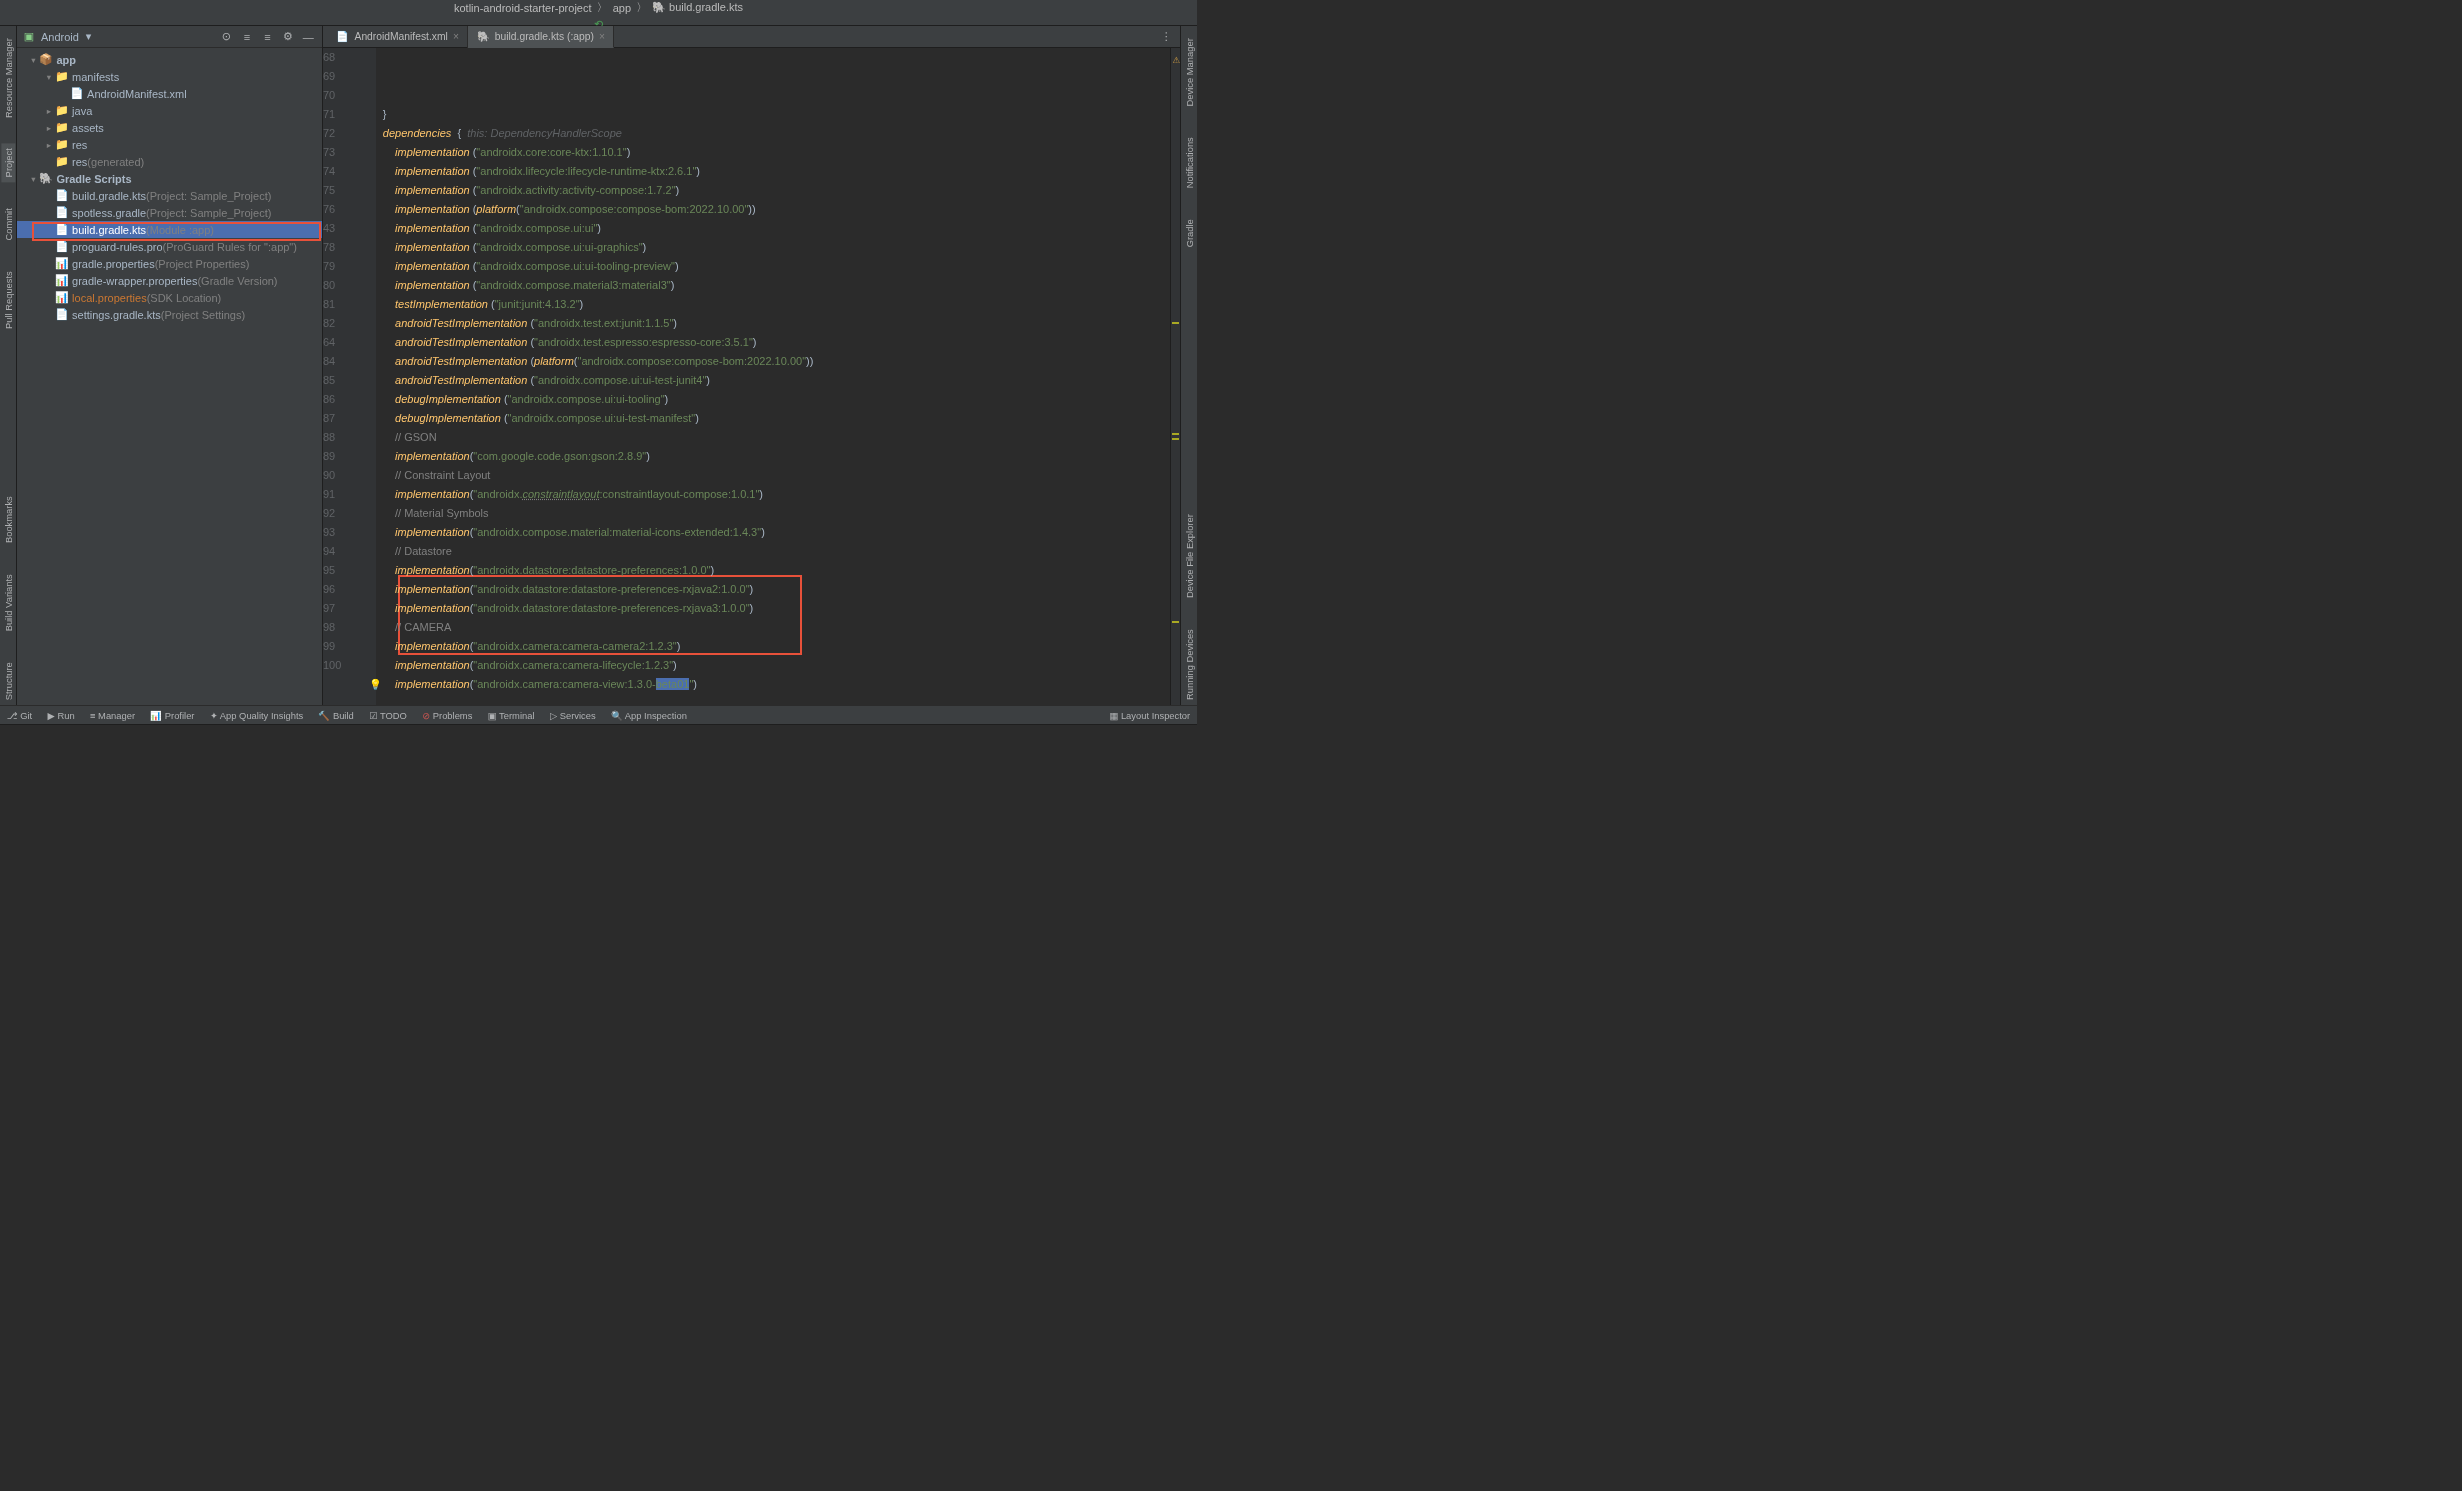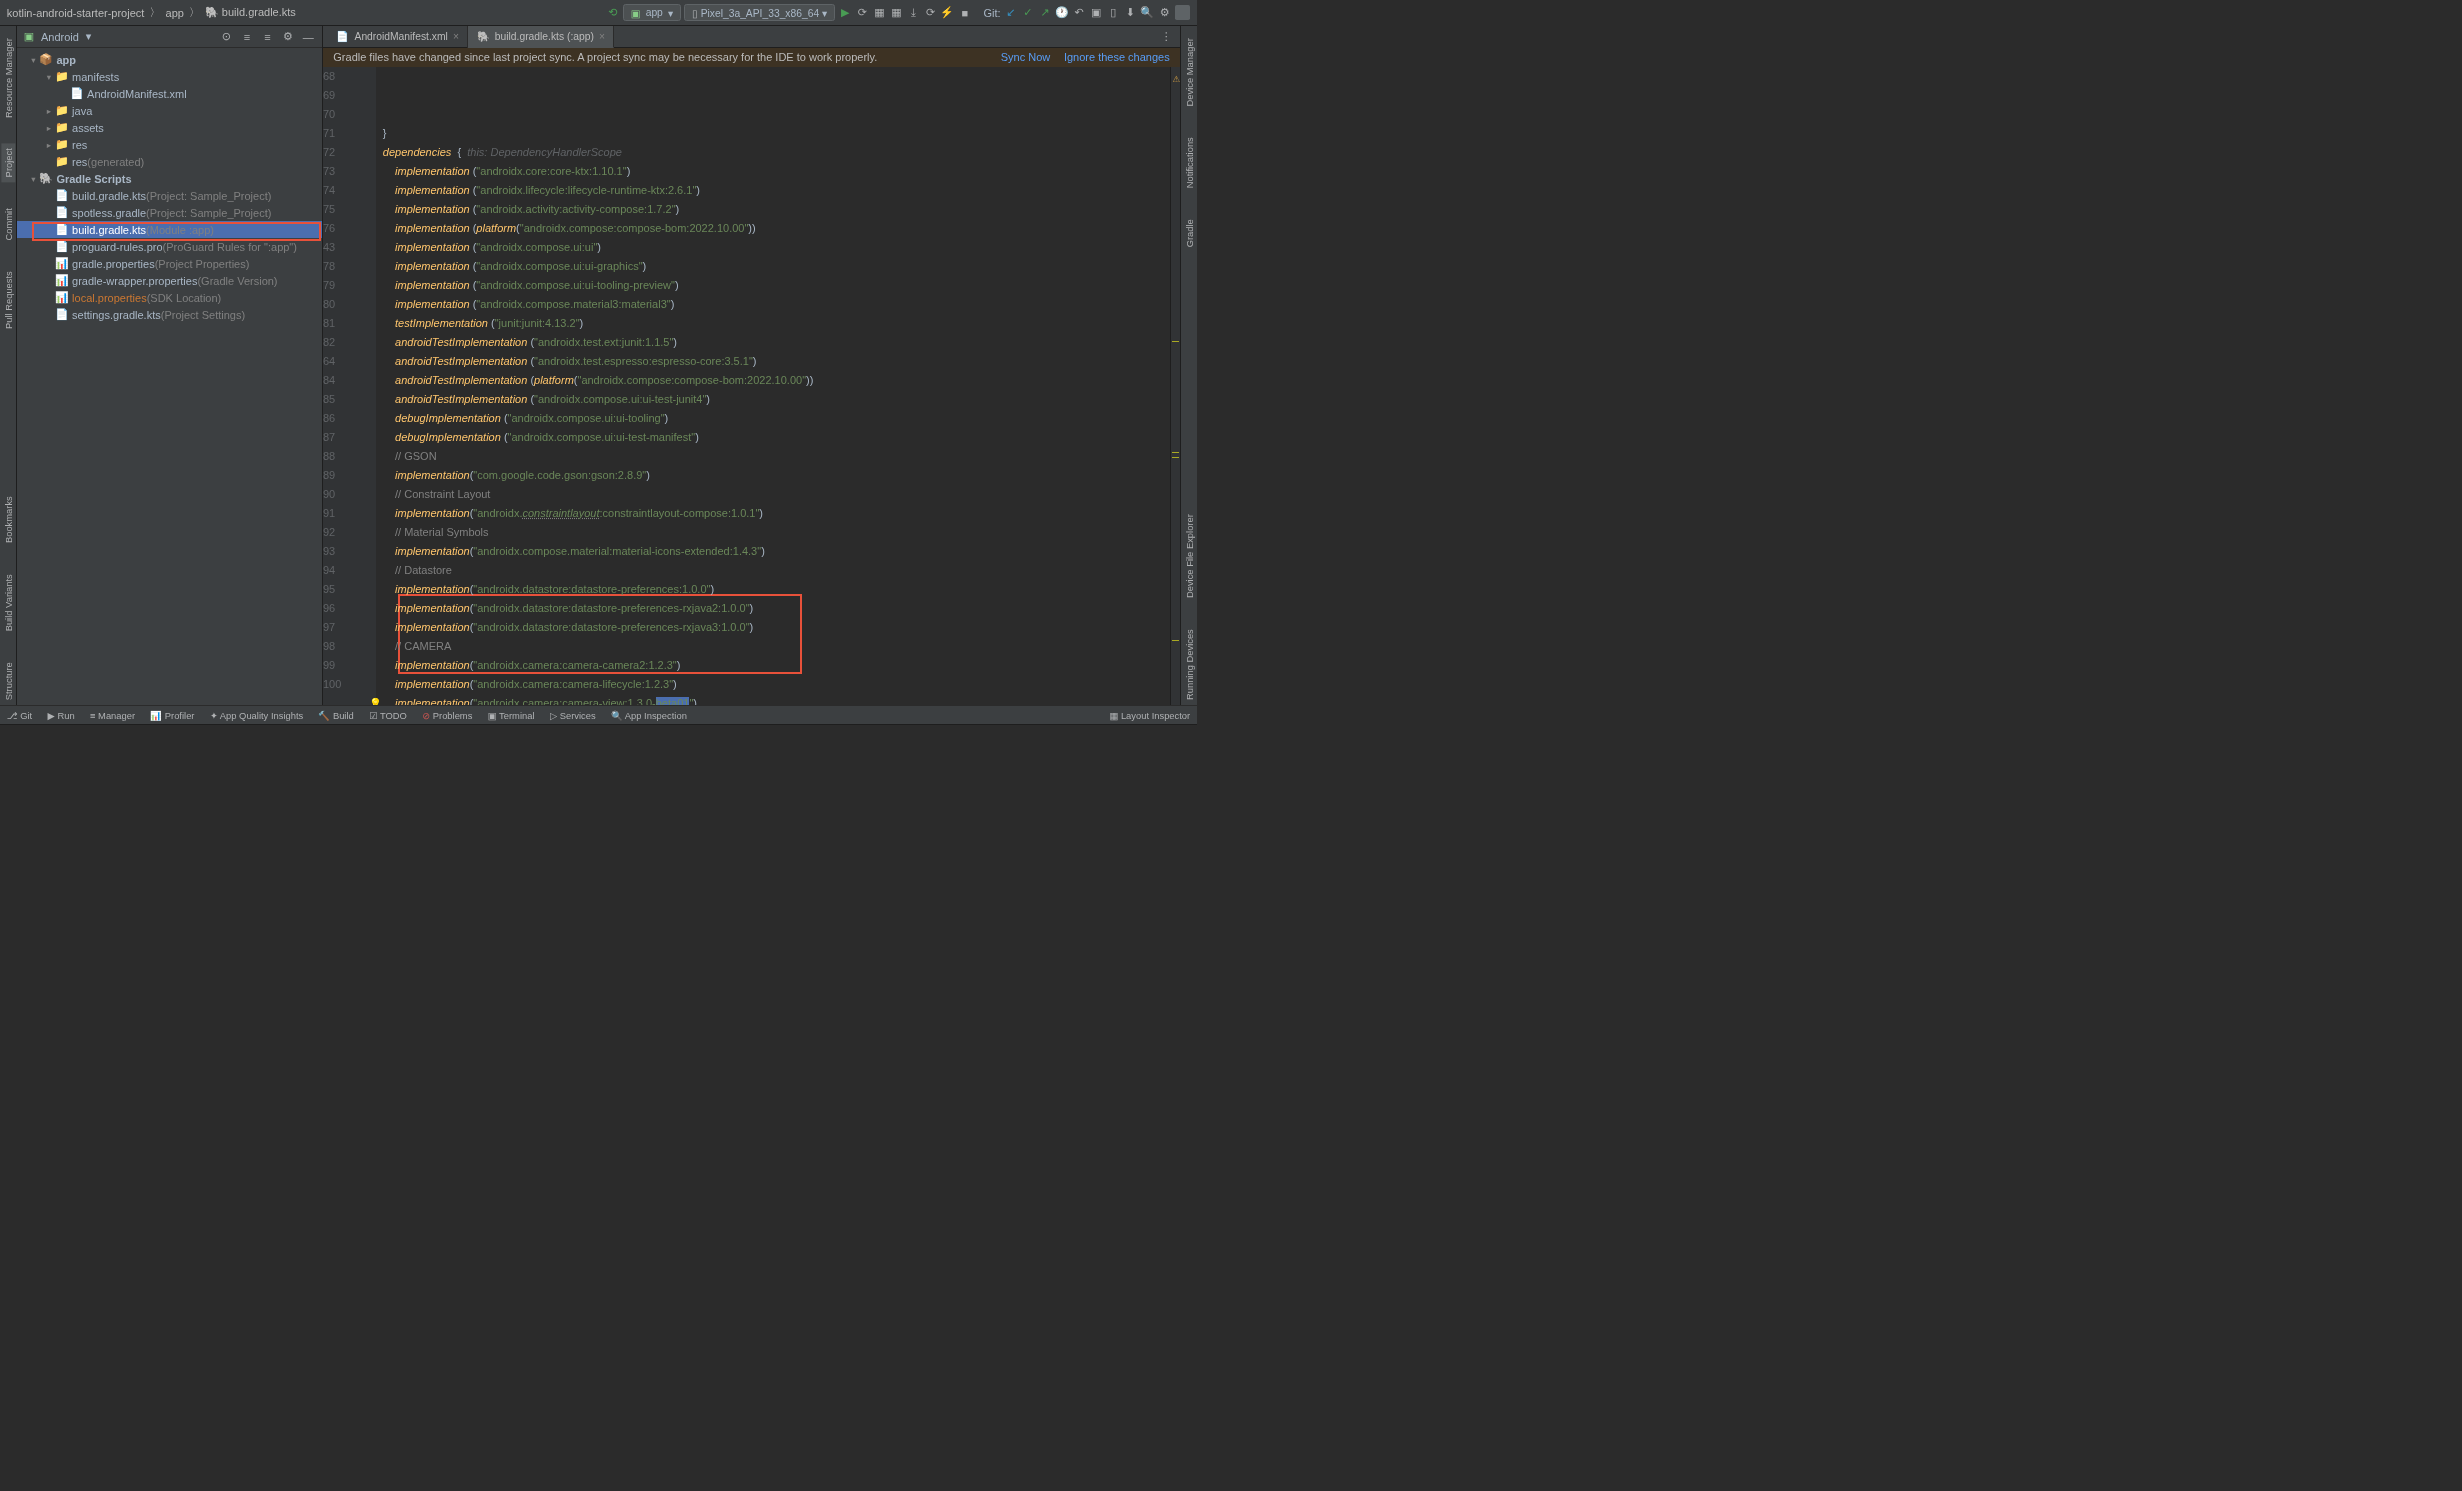--- a/index.html
+++ b/index.html
@@ -1,17 +1,17 @@
 <!DOCTYPE html>
 <html style="font-size:13.7px"><head>
 <meta charset="utf-8">
 <style>
 * { margin:0; padding:0; box-sizing:border-box; font-family:"Segoe UI",Arial,sans-serif; }
 body { background:#2b2b2b; color:#a9b7c6; font-size:11px; overflow:hidden; width:1197px; height:725px; }
-.toolbar { height:26px; background:#3c3f41; display:flex; align-items:center; padding:0 6.8px; border-bottom:0.9px solid #1e1e1e; gap:3.4px; }
+.toolbar { height:26px; background:#3c3f41; display:flex; align-items:center; padding:0 6.8px; border-bottom:0.9px solid #1e1e1e; gap:3.4px;flex-direction:column; }
 .breadcrumb { display:flex; align-items:center; gap:5.1px; flex:1; }
 .breadcrumb span { color:#bbbbbb; }
 .sep { color:#606060; }
 .run-config { background:#4c5052; border:0.9px solid #5e6366; border-radius:2.6px; padding:1.7px 6.8px; display:flex; align-items:center; gap:5.1px; font-size:10.3px; }
 .device-sel { background:#4c5052; border:0.9px solid #5e6366; border-radius:2.6px; padding:1.7px 6.8px; font-size:10.3px; }
 .tb-icon { width:13.7px; height:13.7px; display:inline-flex; align-items:center; justify-content:center; color:#afb1b3; cursor:pointer; }
 .main { display:flex; height:679px; }
 .left-bar { width:17px; background:#3c3f41; border-right:0.9px solid #1e1e1e; display:flex; flex-direction:column; align-items:center; padding-top:6.8px; gap:20.5px; }
 .vtab { writing-mode:vertical-rl; transform:rotate(180deg); font-size:9.4px; color:#afb1b3; cursor:pointer; padding:5.1px 1.7px; }
 .vtab.active { background:#4e5254; }
@@ -213,27 +213,20 @@
         </div>
       </div>
   </div>
 
   <div class="editor-area">
     <div class="tabs">
       <div class="tab">📄 <span>AndroidManifest.xml</span> <span style="color:#808080">×</span></div>
       <div class="tab active">🐘 <span>build.gradle.kts (:app)</span> <span style="color:#808080">×</span></div>
       <span style="margin-left:auto;margin-right:6.8px" class="tb-icon">⋮</span>
     </div>
-    <div class="notice">
-      <span>Gradle files have changed since last project sync. A project sync may be necessary for the IDE to work properly.</span>
-      <div class="actions">
-        <a>Sync Now</a>
-        <a>Ignore these changes</a>
-      </div>
-    </div>
     <div class="editor">
       <div class="gutter" id="gutter">
           <div>68</div>
           <div>69</div>
           <div>70</div>
           <div>71</div>
           <div>72</div>
           <div>73</div>
           <div>74</div>
           <div>75</div>

